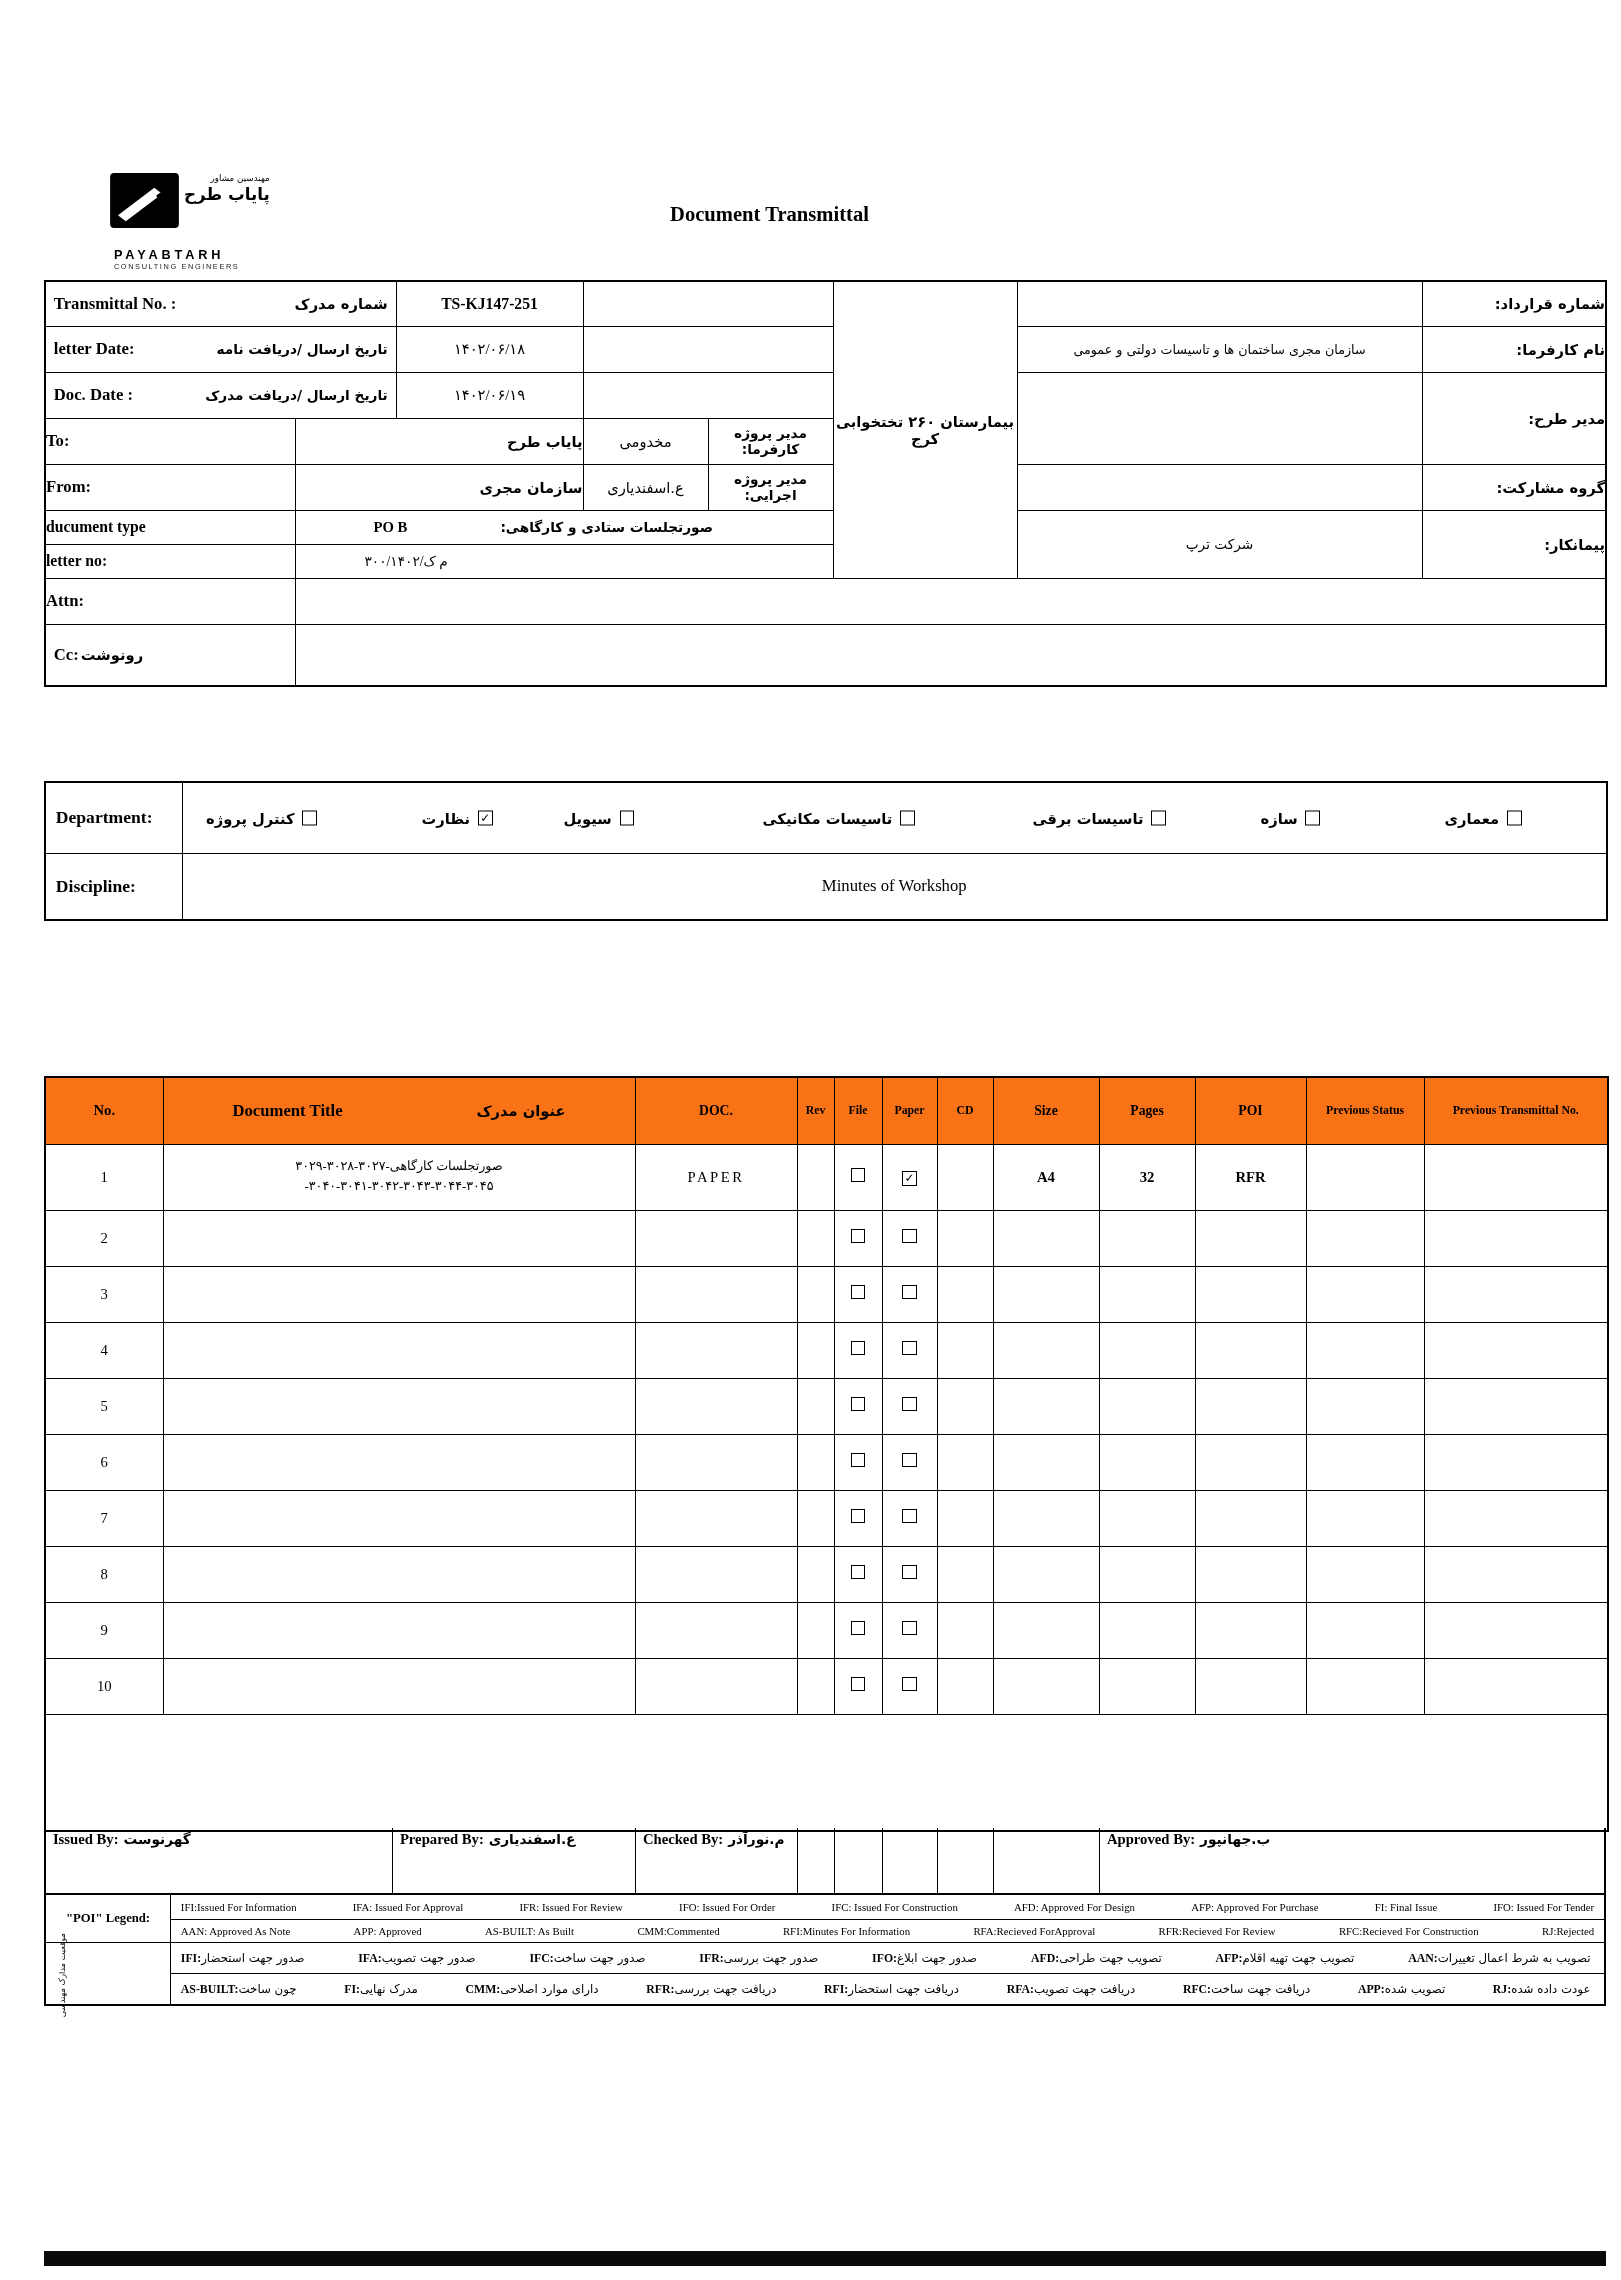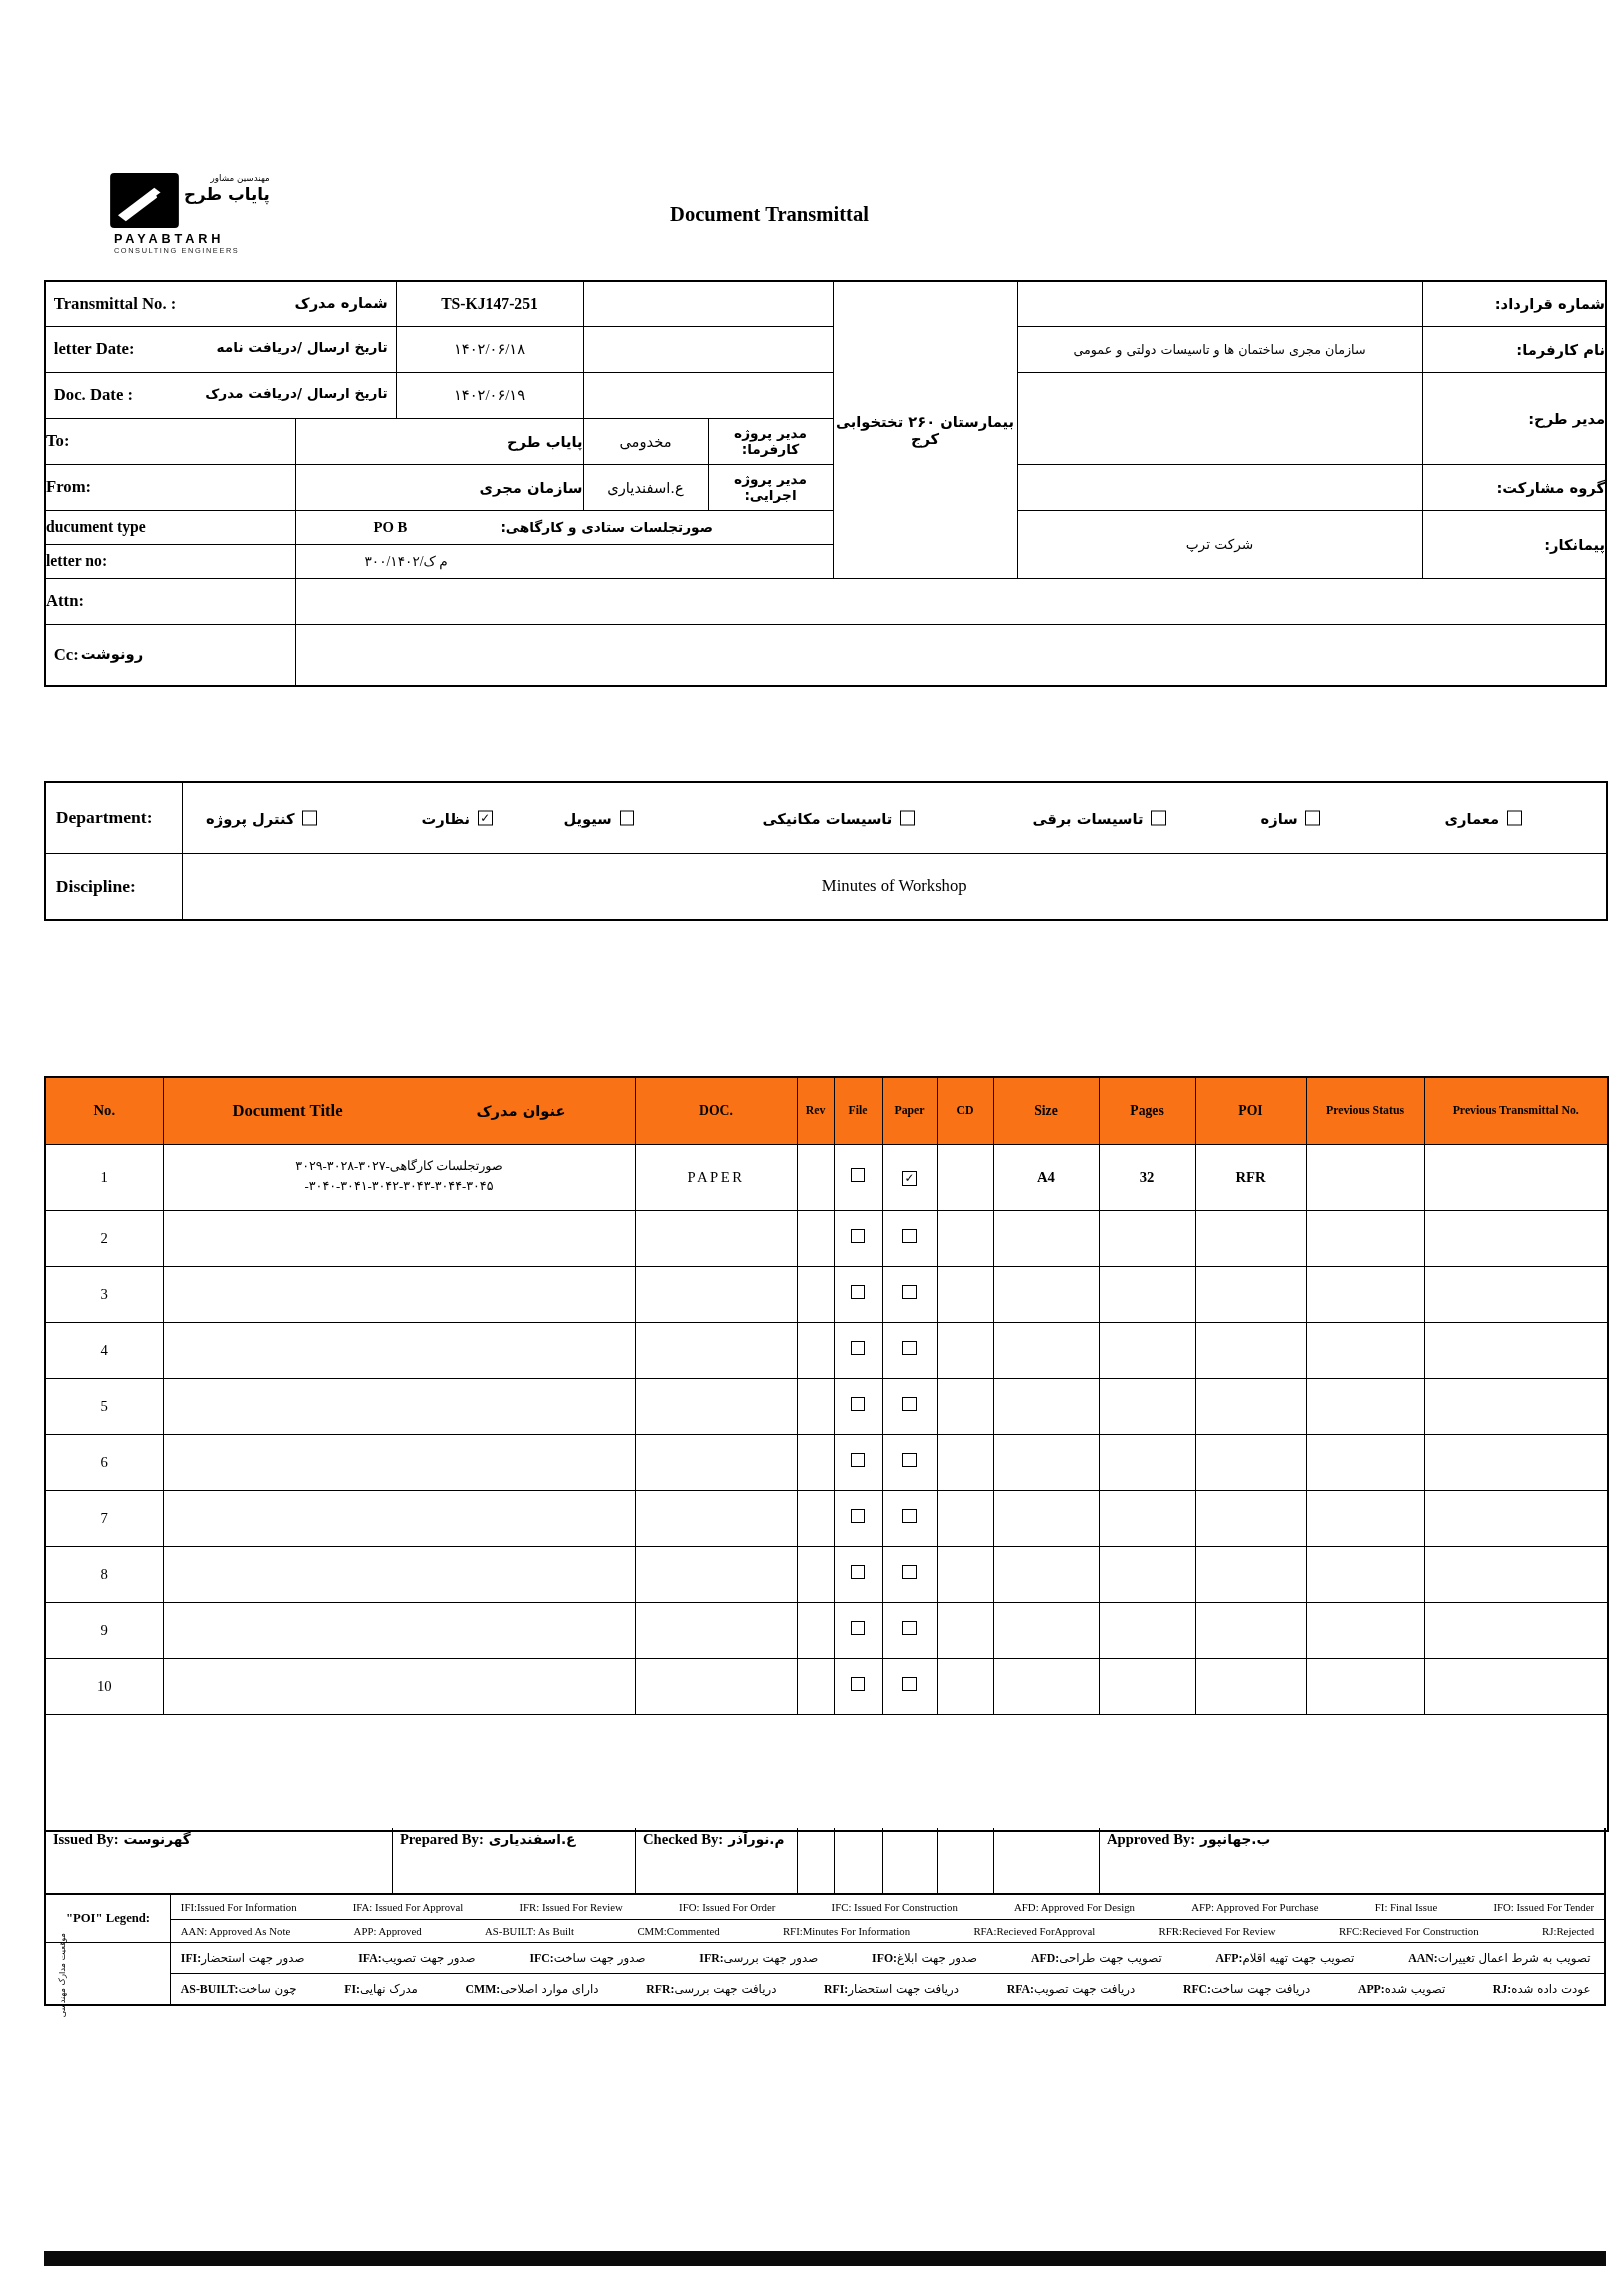--- a/index.html
+++ b/index.html
@@ -16,32 +16,32 @@
   td,th{border:1px solid #000;vertical-align:middle;overflow:hidden}
   .ctr{text-align:center}
   .rl{text-align:right;padding-right:7.8px}
   .ll{text-align:left;padding-left:7.8px}
 
   
   #logo{position:absolute;left:110px;top:173px;width:186px}
   .logo-top{display:flex;align-items:flex-start;gap:5px}
   .logo-mark{width:69px;height:55px;display:block}
   .logo-fa{display:flex;flex-direction:column;align-items:flex-end;line-height:1.2}
-  .logo-en{margin-top:4px;padding-left:3.9px}
+  .logo-en{margin-top:20px;padding-left:3.9px}
   .logo-en .nm{font-family:"Liberation Sans",sans-serif;font-weight:bold;font-size:12.7px;letter-spacing:3.9px}
   .logo-en .sub{font-family:"Liberation Sans",sans-serif;font-size:7.4px;letter-spacing:1.6px;color:#222}
 
   
   #page-title{position:absolute;left:0;top:203px;width:1539px;text-align:center}
 
   
   #header-table{position:absolute;left:44px;top:280px;width:1562px;border:2px solid #000}
   #header-table td{padding:0}
   .hr46{height:45px}.hr47{height:46px}.hr35{height:34px}.hr63{height:62px}
-  .pair{display:flex;justify-content:space-between;align-items:flex-start;width:100%;padding:0 7.8px}
+  .pair{display:flex;justify-content:space-between;align-items:center;width:100%;padding:0 7.8px}
   .doctype-inner{display:flex;align-items:center;width:100%}
 
   
   #class-table{position:absolute;left:44px;top:781px;width:1562px;border:2px solid #000}
   .hr72{height:71px}.hr71{height:70px}.hr68{height:67px}
   .clabel{padding-left:9.8px !important;text-align:left}
   .copts{position:relative}
   .optwrap{position:relative;width:100%;height:100%}
   .chk-item{position:absolute;top:50%;transform:translateY(-50%);display:flex;align-items:center;gap:7.8px;white-space:nowrap}
   .cb{display:inline-block;width:14.7px;height:14.7px;border:1.5px solid #000;background:#fff;text-align:center;line-height:12.7px;font-size:11.8px;font-weight:bold;flex:none;font-family:"DejaVu Sans",sans-serif}

